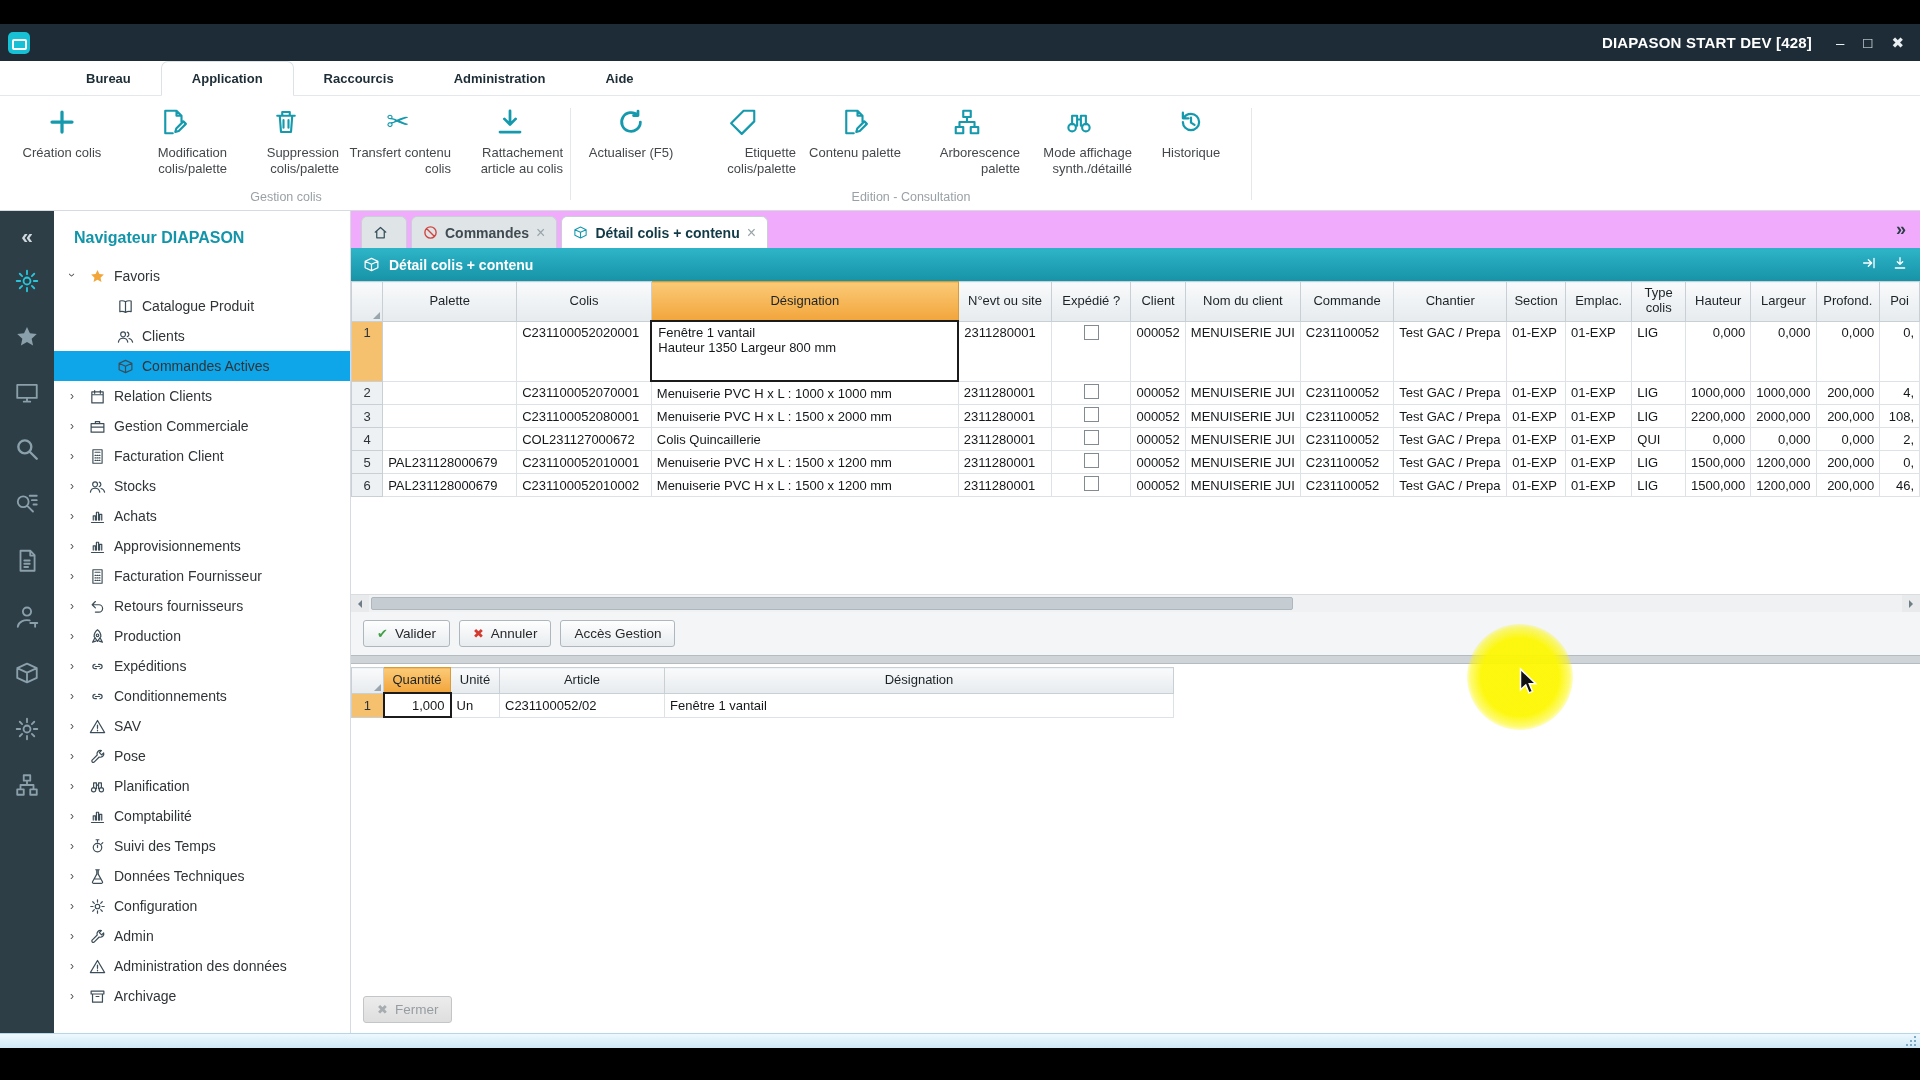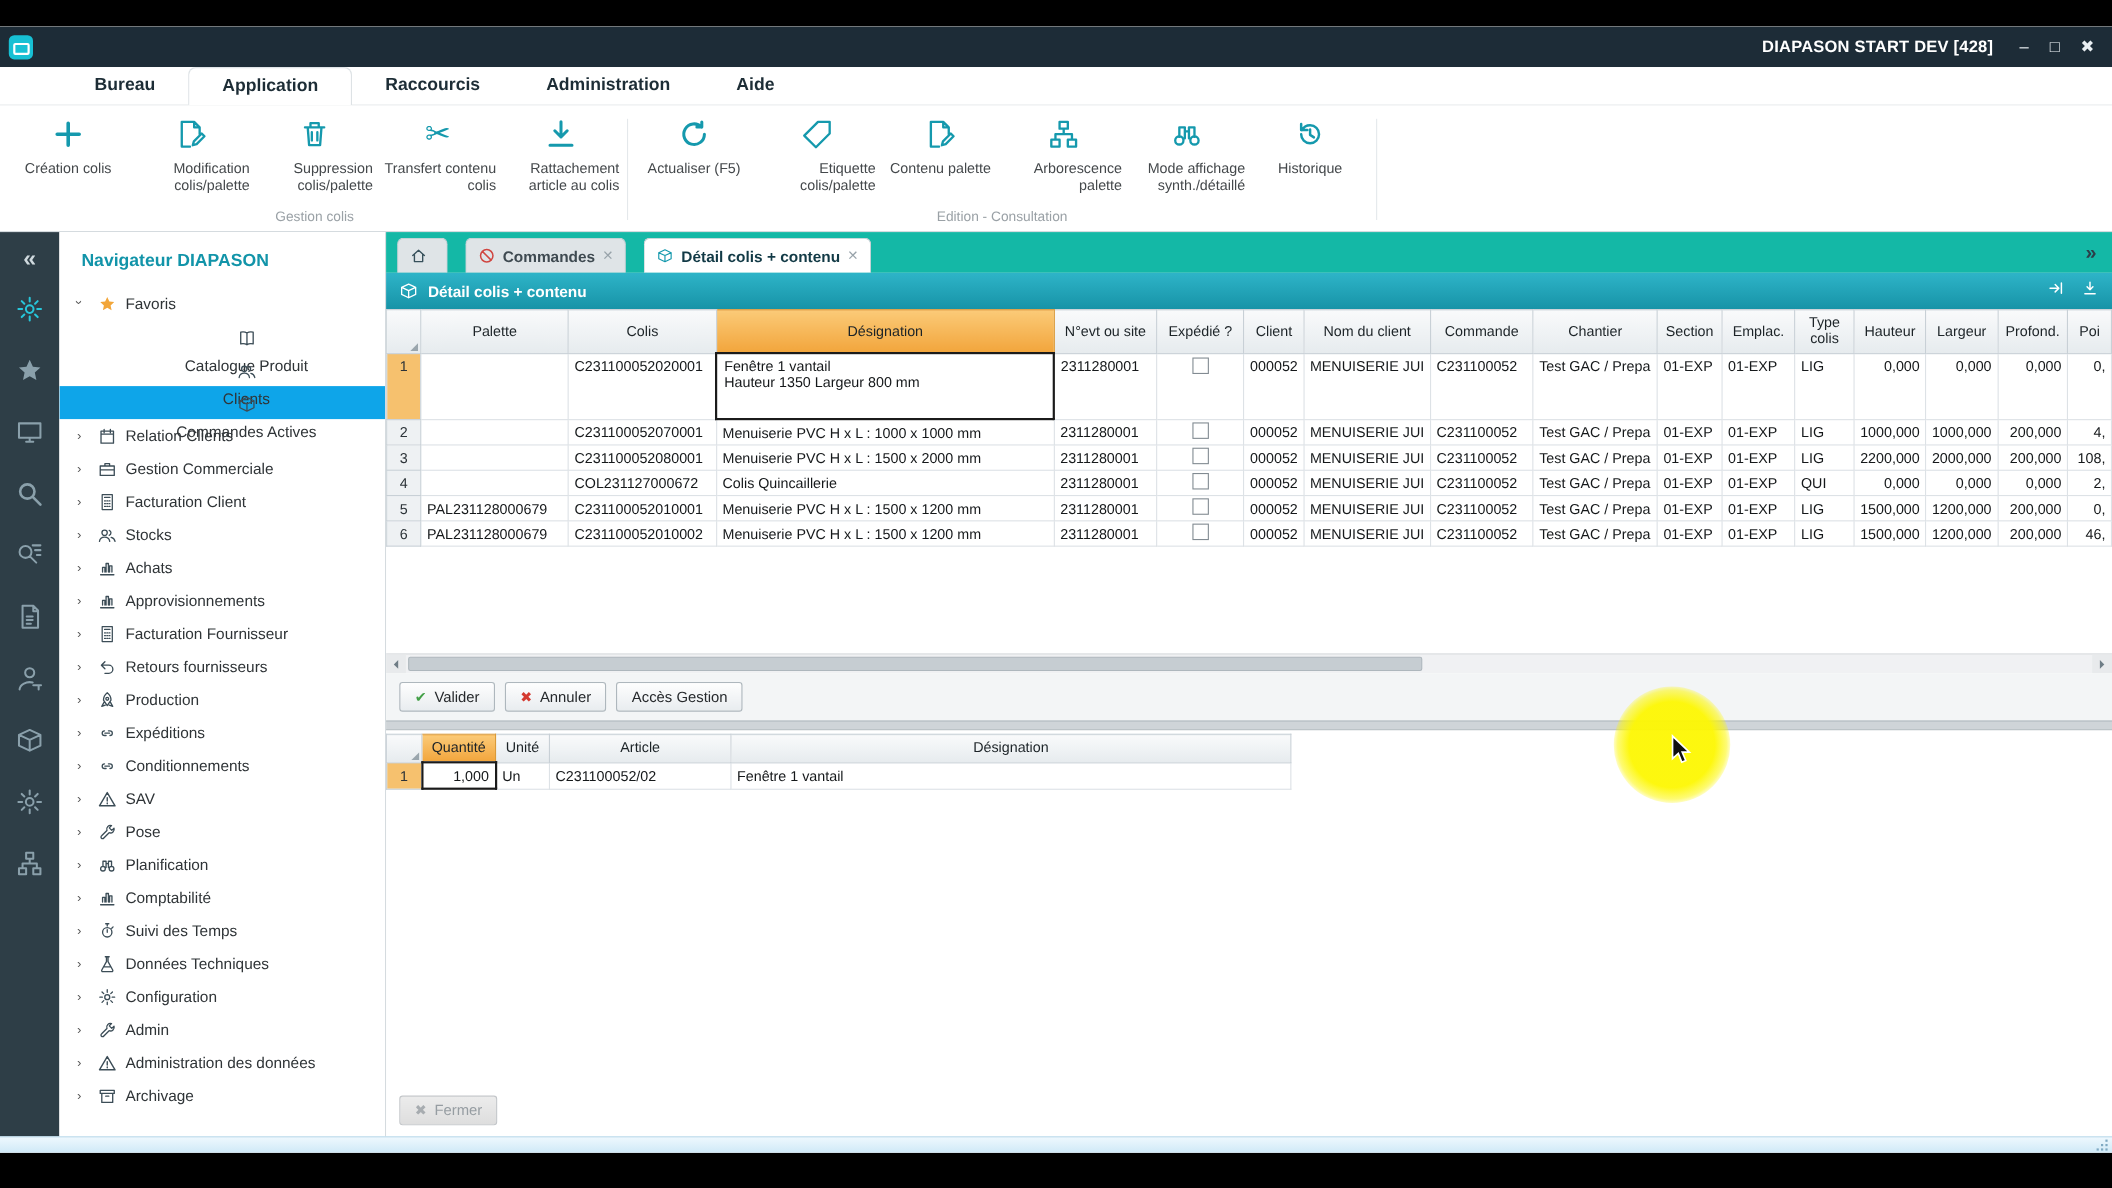--- a/index.html
+++ b/index.html
@@ -11,21 +11,21 @@
   
   .titlebar{height:37px;background:#1d2c37;display:flex;align-items:center;padding:0 16px 0 8px;flex:0 0 auto;}
   .appicon{width:22px;height:22px;border-radius:5px;background:#17c0d4;position:relative;flex:0 0 auto;}
   .appicon::after{content:"";position:absolute;left:4px;top:7px;width:11px;height:7px;border:2px solid #fff;border-radius:2px;}
   .wtitle{margin-left:auto;color:#fff;font-size:15px;font-weight:bold;letter-spacing:.2px;}
   .wctrls{display:flex;align-items:center;gap:19px;margin-left:24px;color:#e9eff2;font-size:15px;}
   .wbtn{line-height:1;}
 
   
   .menubar{height:34px;background:#fff;display:flex;align-items:stretch;padding-left:56px;border-bottom:1px solid #e4e8ea;flex:0 0 auto;}
-  .menutab{display:flex;align-items:center;padding:0 30px;font-size:16px;font-weight:bold;color:#1d2d36;}
+  .menutab{display:flex;align-items:center;padding:0 30px;font-size:13px;font-weight:bold;color:#1d2d36;}
   .menutab.active{border:1px solid #dde2e5;border-bottom:1px solid #fff;border-radius:7px 7px 0 0;margin-bottom:-1px;background:#fff;text-align:center;}
 
   
   .ribbon{height:112px;flex:0 0 auto;background:#fff;border-bottom:1px solid #d5dbdf;display:flex;padding:2px 6px 0;}
   .rgroup{display:flex;flex-direction:column;}
   .rbtns{display:flex;align-items:flex-start;flex:1;}
   .rbtn{width:106px;padding:8px 3px 2px;display:flex;flex-direction:column;align-items:center;gap:7px;}
   .ric{color:#1599ad;height:32px;display:flex;align-items:center;font-size:28px;line-height:1;}
   .ric svg{width:30px;height:30px;}
   .rlabel{font-size:13px;color:#44484b;text-align:right;line-height:1.22;}
@@ -37,32 +37,32 @@
 
   .iconstrip{width:54px;background:#2e3e47;flex:0 0 auto;display:flex;flex-direction:column;align-items:center;padding-top:6px;}
   .collapsebtn{height:38px;width:100%;display:flex;align-items:center;justify-content:center;color:#cfd9de;font-size:21px;font-weight:bold;}
   .sicon{height:56px;width:100%;display:flex;align-items:center;justify-content:center;color:#8aa0ab;}
   .sicon svg{width:26px;height:26px;}
   .sicon.active{color:#27c6da;}
 
   .nav{width:296px;flex:0 0 auto;background:#fff;border-right:1px solid #d5dbdf;padding-top:12px;overflow:hidden;}
   .navtitle{color:#1294a9;font-weight:bold;font-size:16px;padding:6px 18px 14px 20px;}
   .titem{height:30px;display:flex;align-items:center;padding-left:16px;gap:8px;font-size:14px;color:#2f3437;white-space:nowrap;}
-  .titem.ind{padding-left:44px;flex-direction:column;}
+  .titem.ind{padding-left:44px;}
   .titem.sel{background:#0ea5e9;}
   .chev{width:11px;flex:0 0 auto;font-size:12px;color:#555;}
   .titem.exp .chev::before{content:"›";display:inline-block;}
   .titem.opn .chev::before{transform:rotate(90deg) translateX(-1px);}
   .ticon{width:17px;height:17px;flex:0 0 auto;display:flex;color:#3c4d57;}
   .ticon svg{width:17px;height:17px;}
   .ticon.i-star{color:#f2a63a;}
 
   .main{flex:1;display:flex;flex-direction:column;min-width:0;background:#f3f5f6;}
 
-  .tabbar{height:37px;flex:0 0 auto;background:#14b8a6;display:flex;align-items:flex-end;padding:0 10px;gap:16px;}
+  .tabbar{height:37px;flex:0 0 auto;background:#f0abfc;display:flex;align-items:flex-end;padding:0 10px;gap:4px;}
   .dtab{height:31px;display:flex;align-items:center;gap:7px;padding:0 11px;background:#dfe4e7;border:1px solid #c8d0d5;border-bottom:none;border-radius:6px 6px 0 0;font-size:14px;color:#3f4a51;font-weight:bold;}
   .dtab.active{background:#fff;color:#123a46;}
   .dticon{display:flex;color:#1599ad;}
   .dticon svg{width:15px;height:15px;}
   .dticon.i-home{color:#37505b;}
   .dticon.i-no-entry{color:#d04540;}
   .dtclose{color:#98a3aa;font-size:16px;line-height:1;font-weight:normal;}
   .taboverflow{margin-left:auto;align-self:center;color:#2c3e48;font-size:18px;font-weight:bold;padding-right:4px;}
 
   .panelhdr{height:33px;flex:0 0 auto;background:linear-gradient(#2eb4c8,#1793a7);display:flex;align-items:center;gap:9px;padding:0 12px;color:#fff;}

